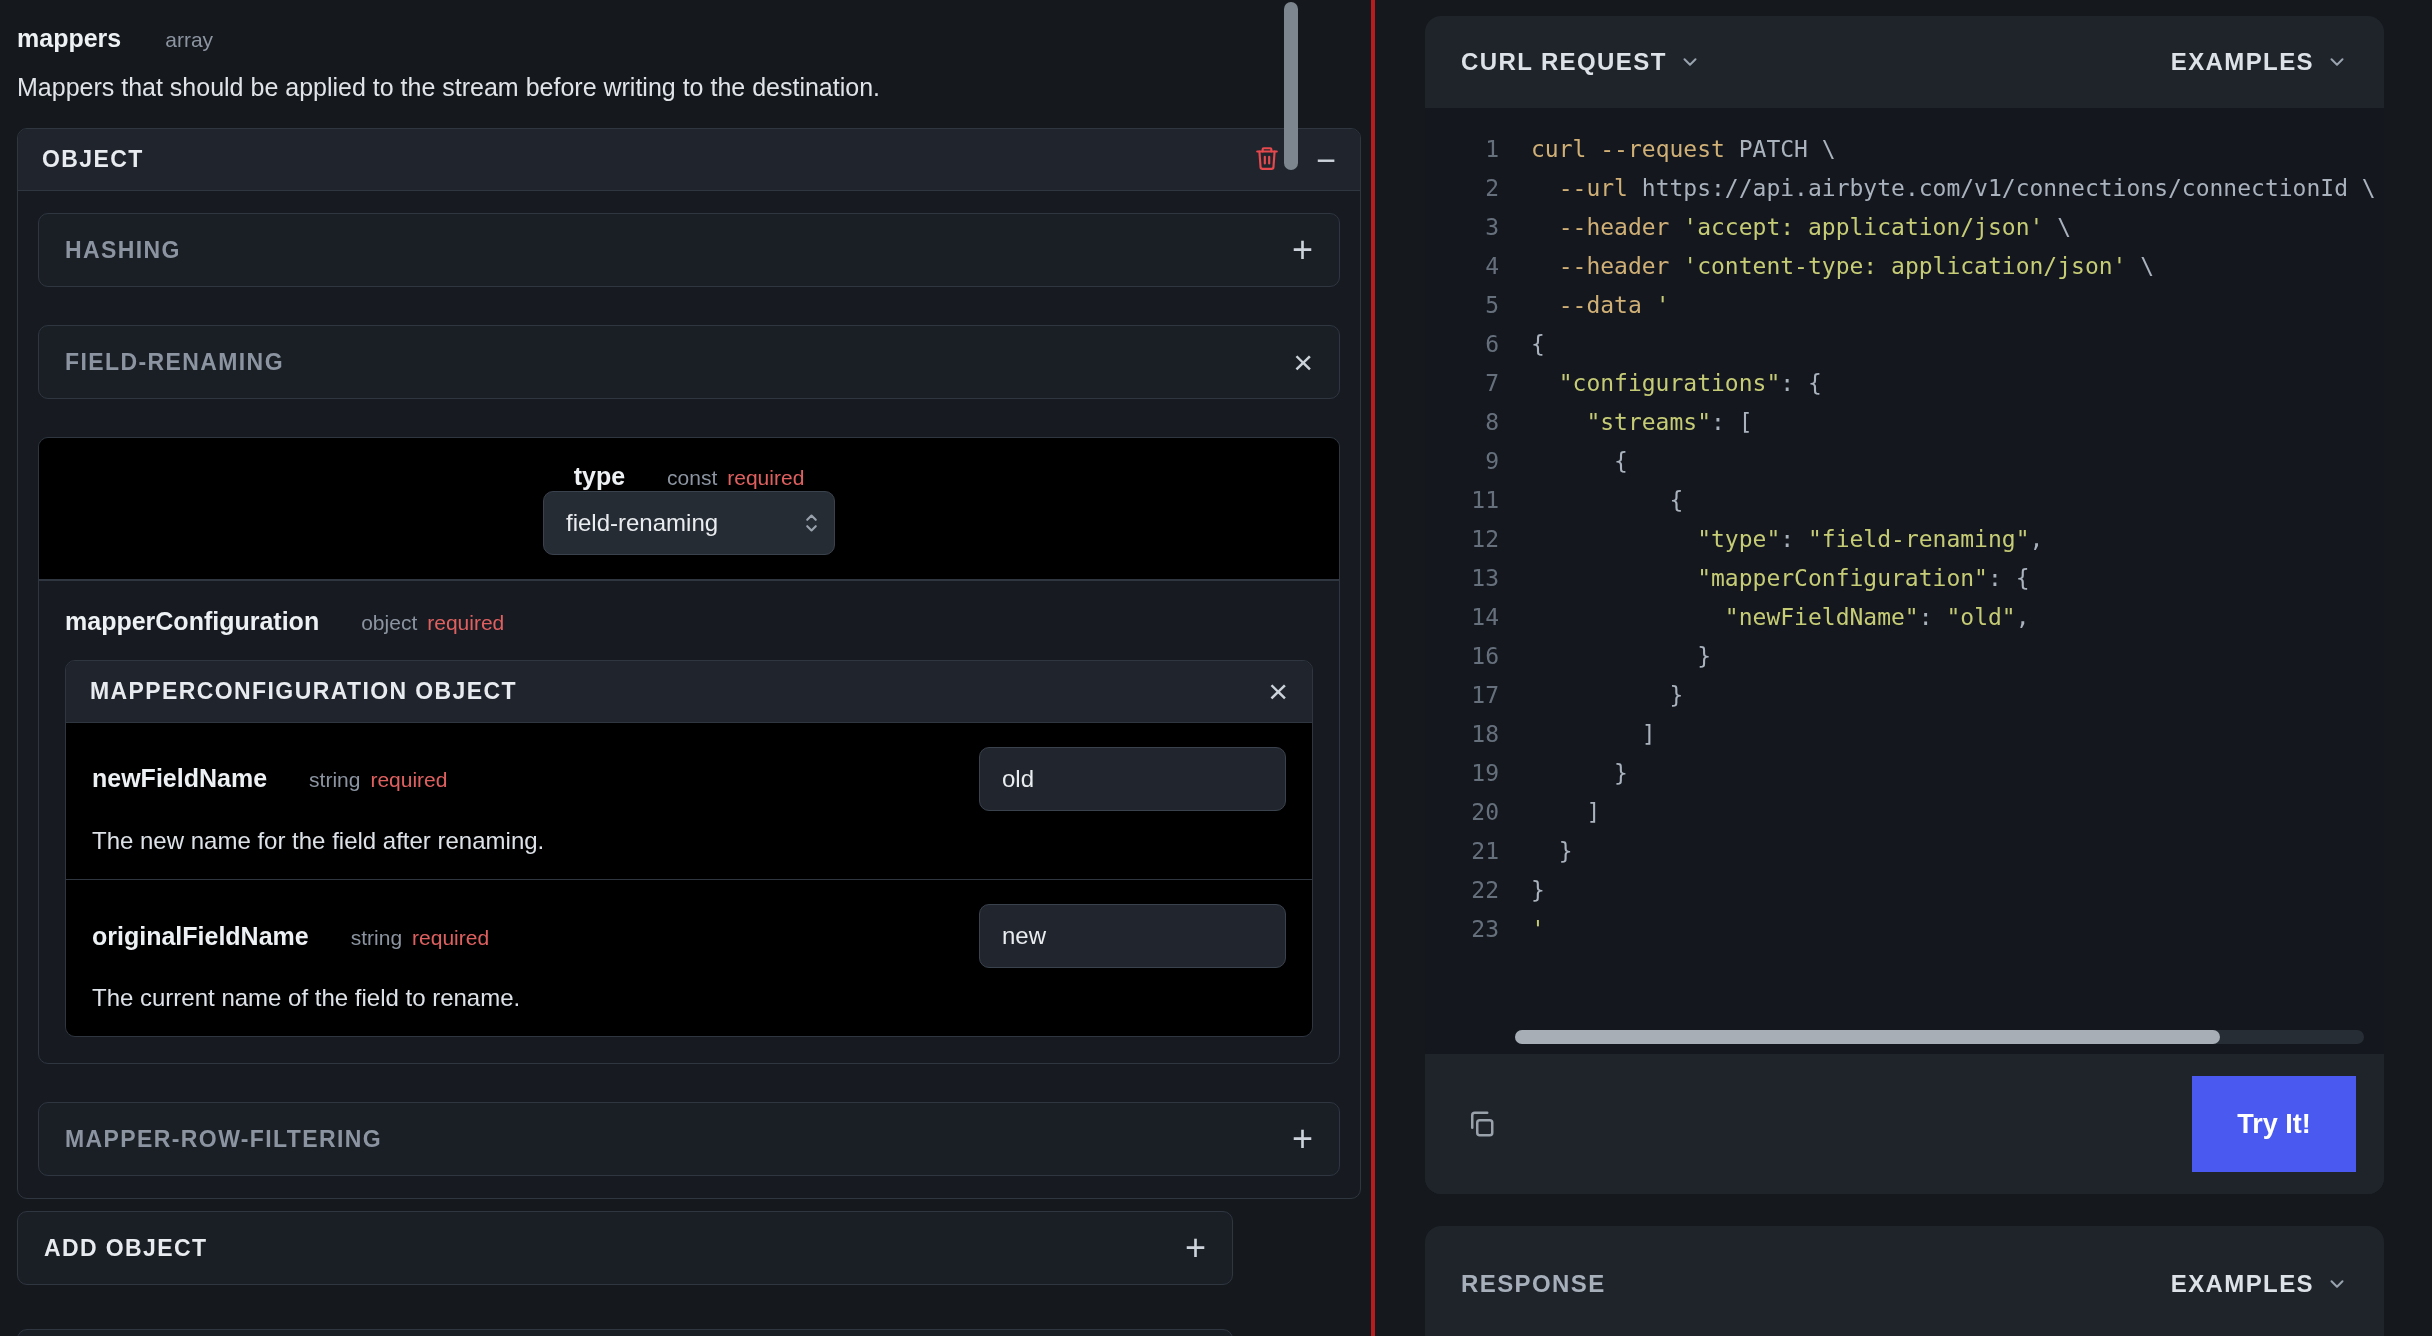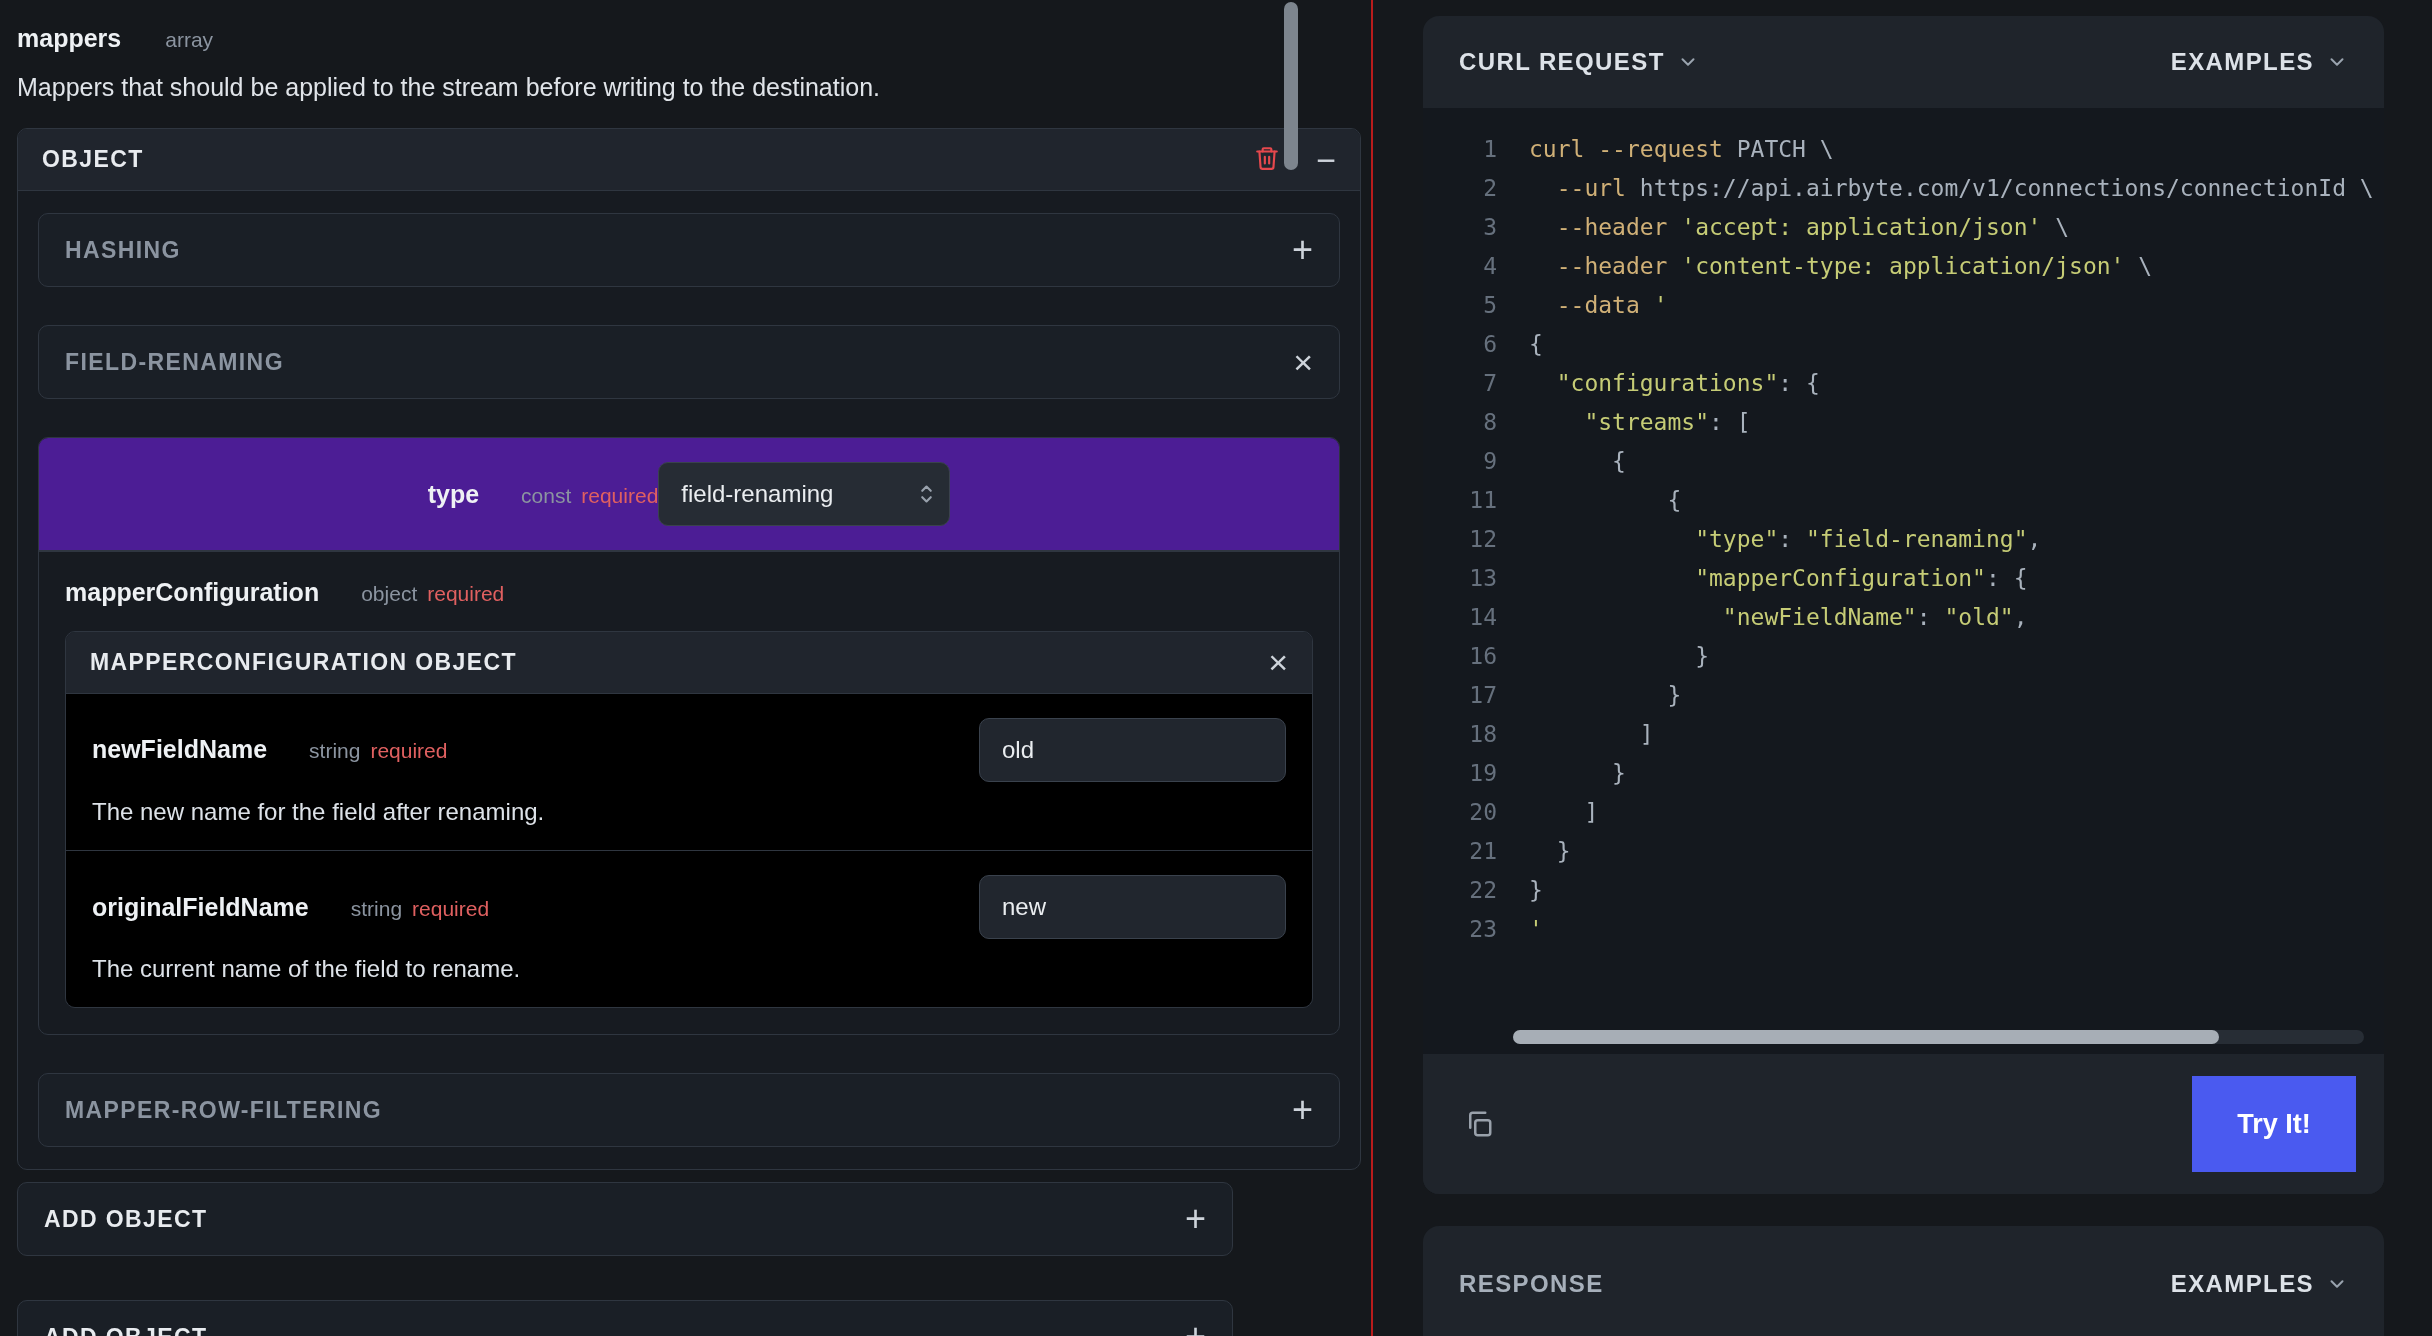--- a/index.html
+++ b/index.html
@@ -36,21 +36,21 @@
   .row-box { height:74px; border:1.5px solid #2f3640; border-radius:10px; background:#1a1f26;
              display:flex; align-items:center; justify-content:space-between; padding:0 26px; cursor:pointer; }
 
   .glyph { font-size:36px; font-weight:300; color:#cdd3da; line-height:1; cursor:pointer; }
   .glyph-minus { font-size:34px; }
   .glyph-close { font-size:34px; }
 
   .icon-trash svg { stroke:var(--danger-red,#e5484d); cursor:pointer; }
 
   .content-box { border:1.5px solid #2f3640; border-radius:10px; background:#171b21; overflow:hidden; }
-  .type-row { display:flex; align-items:center; justify-content:center; padding:24px 26px; background:#4c1d95; }
+  .type-row { display:flex; align-items:center; justify-content:flex-end; padding:24px 26px; background:#000000;flex-direction:column; }
   .label-group { display:flex; align-items:baseline; gap:10px; }
   .hdivider { height:1.5px; background:#2f3640; }
   .mc-section { padding:26px; }
 
   .select-box { width:292px; height:64px; background:#262c34; border:1.5px solid #3a424d; border-radius:10px;
                 display:flex; align-items:center; justify-content:space-between; padding:0 14px 0 22px;
                 font-size:24px; color:#eaedf0; cursor:pointer; }
 
   .nested-panel { margin-top:24px; border:1.5px solid #2f3640; border-radius:10px; overflow:hidden; }
   .nested-header { height:62px; background:#20252d; border-bottom:1.5px solid #2f3640;
@@ -62,21 +62,21 @@
                 color:#eaedf0; font-size:24px; padding:0 22px; font-family:inherit; outline:none; }
 
   .add-object-row { width:1216px; margin-top:12px; }
   .add-object-row.outer { margin-top:44px; }
 
   
   .v-scrollbar { position:absolute; left:1284px; top:0; width:14px; height:100%; cursor:pointer; }
   .v-thumb { position:absolute; top:2px; left:0; width:14px; height:168px; border-radius:7px; background:#7d858e; }
 
   
-  .right-col { position:absolute; left:1371px; top:0; right:0; bottom:0; border-left:2px solid #b91c1c;
+  .right-col { position:absolute; left:1371px; top:0; right:0; bottom:0; border-left:4px solid #b91c1c;
                padding:16px 48px 10px 50px; }
 
   .curl-card { background:#1f242b; border-radius:16px; overflow:hidden; height:1178px; display:flex; flex-direction:column; }
   .card-header { height:92px; flex:none; display:flex; align-items:center; justify-content:space-between; padding:0 36px; }
   .hdr-group { display:flex; align-items:center; gap:12px; cursor:pointer; }
   .hdr-title { font-size:24px; font-weight:700; letter-spacing:1.4px; color:#dde2e8; }
   .hdr-title.muted { color:#a6afba; }
 
   .code-area { flex:1; background:#14181e; position:relative; padding:22px 0 0 26px; overflow:hidden; }
   .code-line { display:flex; line-height:39px; font-family:"DejaVu Sans Mono", monospace; font-size:23px; }

